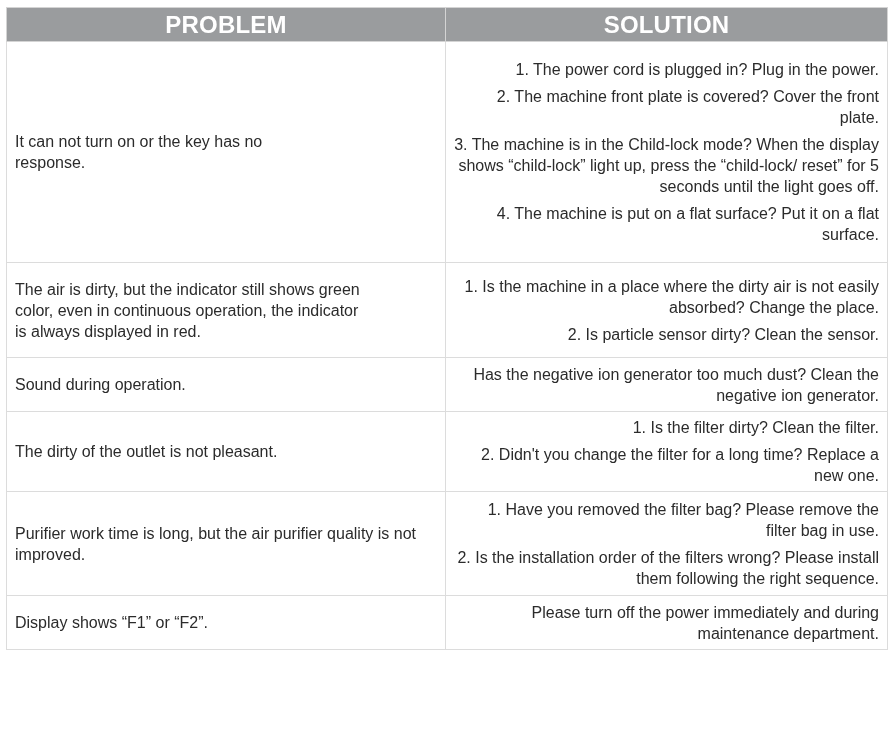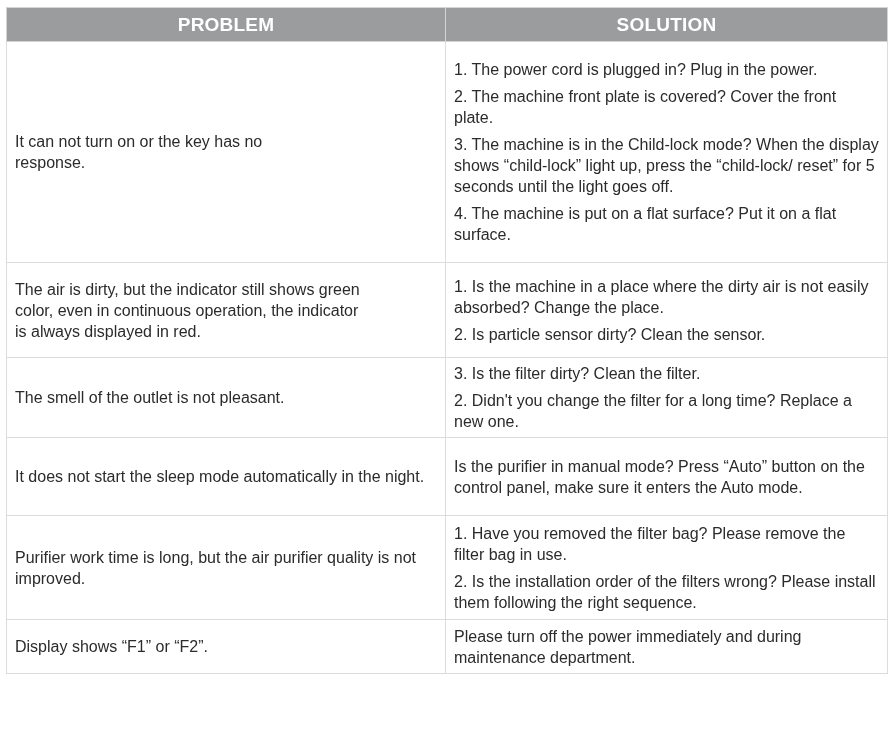--- a/index.html
+++ b/index.html
@@ -1,22 +1,22 @@
 <!DOCTYPE html>
 <html><head>
 <meta charset="utf-8">
 <style>
   html, body { margin: 0; padding: 0; background: #ffffff; }
   body { width: 893px; height: 736px; position: relative; overflow: hidden; font-family: "Liberation Sans", sans-serif; color: #2b2b2b; }
   table.ts { position: absolute; left: 6px; top: 7px; width: 881px; border-collapse: collapse; table-layout: fixed; }
-  table.ts th { background: #9a9c9e; color: #ffffff; font-weight: bold; font-size: 19px; height: 33px; padding: 0; border: 1px solid #d4d4d4; letter-spacing: 0.2px; }
+  table.ts th { background: #9a9c9e; color: #ffffff; font-weight: bold; font-size: 24px; height: 33px; padding: 0; border: 1px solid #d4d4d4; letter-spacing: 0.2px; }
   table.ts td { border: 1px solid #dcdcdc; vertical-align: middle; font-size: 16px; line-height: 21px; padding: 4px 8px 4px 8px; }
   col.c1 { width: 439px; }
   col.c2 { width: 442px; }
-  .sol p { margin: 0; }
+  .sol p { margin: 0; text-align: right; }
   .sol p + p { margin-top: 6px; }
 </style>
 </head>
 <body>
 
 <table class="ts">
   <colgroup>
       <col class="c1">
       <col class="c2">
     </colgroup>
@@ -36,31 +36,31 @@
         <p>4. The machine is put on a flat surface? Put it on a flat surface.</p>
       </td>
     </tr>
     <tr style="height:95px">
       <td style="padding-right:73px">The air is dirty, but the indicator still shows green color, even in continuous operation, the indicator is always displayed in red.</td>
       <td class="sol">
         <p>1. Is the machine in a place where the dirty air is not easily absorbed? Change the place.</p>
         <p>2. Is particle sensor dirty? Clean the sensor.</p>
       </td>
     </tr>
-    <tr style="height:80px">
-      <td>The smell of the outlet is not pleasant.</td>
+    <tr style="height:54px">
+      <td>Sound during operation.</td>
       <td class="sol">
-        <p>3. Is the filter dirty? Clean the filter.</p>
-        <p>2. Didn't you change the filter for a long time? Replace a new one.</p>
+        <p>Has the negative ion generator too much dust? Clean the negative ion generator.</p>
       </td>
     </tr>
-    <tr style="height:78px">
-      <td>It does not start the sleep mode automatically in the night.</td>
+    <tr style="height:80px">
+      <td>The dirty of the outlet is not pleasant.</td>
       <td class="sol">
-        <p>Is the purifier in manual mode? Press “Auto” button on the control panel, make sure it enters the Auto mode.</p>
+        <p>1. Is the filter dirty? Clean the filter.</p>
+        <p>2. Didn't you change the filter for a long time? Replace a new one.</p>
       </td>
     </tr>
     <tr style="height:104px">
       <td>Purifier work time is long, but the air purifier quality is not improved.</td>
       <td class="sol">
         <p>1. Have you removed the filter bag? Please remove the filter bag in use.</p>
         <p>2. Is the installation order of the filters wrong? Please install them following the right sequence.</p>
       </td>
     </tr>
     <tr style="height:54px">

